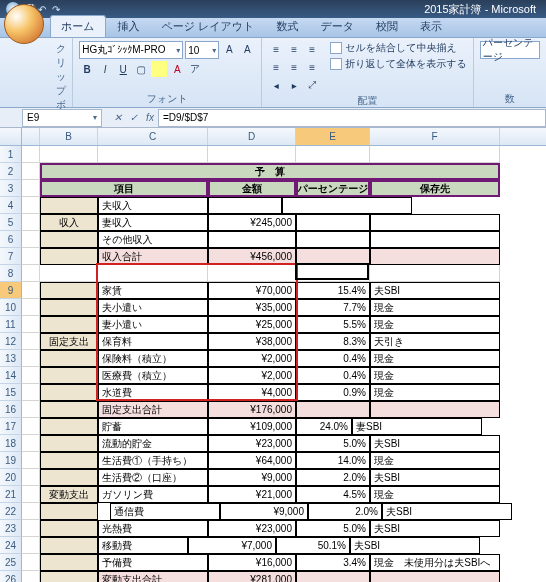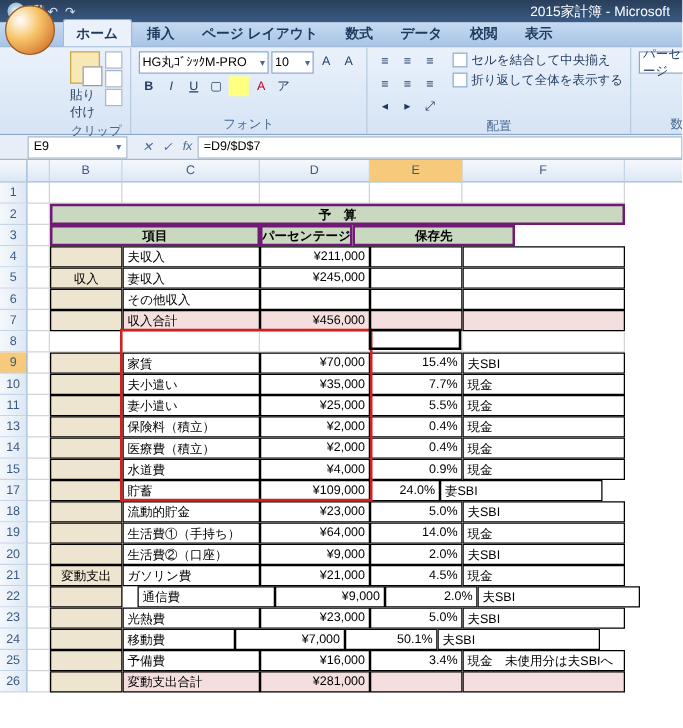--- a/index.html
+++ b/index.html
@@ -4,21 +4,21 @@
 <style>
 * { box-sizing: border-box; margin: 0; padding: 0; }
 body { font-family: "Meiryo", sans-serif; font-size: 11px; background: #fff; width: 546px; height: 582px; overflow: hidden; }
 .titlebar { height: 18px; background: linear-gradient(#2a3f5a,#395b85); display: flex; align-items: center; padding-left: 6px; color: #fff; font-size: 10px; }
 .qat { display: flex; gap: 4px; align-items: center; }
 .qat .orb { width: 14px; height: 14px; background: radial-gradient(#fff,#6aa0d0); border-radius: 50%; }
 .qat .mini { width: 10px; height: 10px; color: #cfe0f5; }
 .title-txt { margin-left: auto; margin-right: 10px; color: #fff; font-size: 11px; }
 .office-btn { width: 40px; height: 40px; border-radius: 50%; background: radial-gradient(circle at 30% 30%, #fff, #f7c468 40%, #c65b1f); position: absolute; top: 4px; left: 4px; z-index: 5; border: 1px solid #9a5a1f; }
 .tabs { height: 20px; background: linear-gradient(#c5d9f1,#a8c4e6); display: flex; align-items: flex-end; padding-left: 50px; gap: 2px; border-bottom: 1px solid #8aa8cc; }
-.tab { padding: 3px 10px; font-size: 11px; color: #1f3a5f; cursor: pointer; font-weight: bold; }
+.tab { padding: 3px 10px; font-size: 11px; color: #1f3a5f; cursor: pointer; }
 .tab.active { background: #eaf1fb; border: 1px solid #8aa8cc; border-bottom: none; border-radius: 3px 3px 0 0; }
 .ribbon { height: 70px; background: linear-gradient(#eaf1fb,#d6e4f5); display: flex; border-bottom: 1px solid #8aa8cc; padding-left: 50px; }
 .group { border-right: 1px solid #b8ccde; padding: 3px 6px 1px 6px; display: flex; flex-direction: column; justify-content: space-between; }
 .group-label { text-align: center; font-size: 10px; color: #4a6a8f; padding-top: 1px; }
 .group-body { display: flex; gap: 4px; align-items: flex-start; flex: 1; }
 .paste-btn { display: flex; flex-direction: column; align-items: center; gap: 2px; font-size: 10px; color: #1f3a5f; }
 .paste-icon { width: 24px; height: 26px; background: #f7e8b5; border: 1px solid #c5a84a; position: relative; }
 .paste-icon::after { content: ""; position: absolute; bottom: -3px; right: -3px; width: 14px; height: 14px; background: #fff; border: 1px solid #999; }
 .mini-stack { display: flex; flex-direction: column; gap: 1px; }
 .mini-icon { width: 14px; height: 14px; border: 1px solid #a8b8cc; background: #fff; }
@@ -78,31 +78,20 @@
   <div class="tab">挿入</div>
   <div class="tab">ページ レイアウト</div>
   <div class="tab">数式</div>
   <div class="tab">データ</div>
   <div class="tab">校閲</div>
   <div class="tab">表示</div>
 </div>
 
 <div class="ribbon">
   <div class="group">
-    <div class="group-body">
-      <div class="paste-btn">
-        <div class="paste-icon"></div>
-        <span>貼り付け</span>
-      </div>
-      <div class="mini-stack">
-        <div class="mini-icon"></div>
-        <div class="mini-icon"></div>
-        <div class="mini-icon"></div>
-      </div>
-    </div>
     <div class="group-label">クリップボード</div>
   </div>
 
   <div class="group">
     <div class="group-body">
       <div class="font-ctrl">
         <div class="font-row">
           <div class="combo" style="width:104px">
               <span>HG丸ｺﾞｼｯｸM-PRO</span>
               <span class="arr">▾</span>
@@ -213,29 +202,29 @@
       </div>
       <div class="row">
         <div class="rh">2</div>
         <div class="cell " style="width: 18px;"></div>
         <div class="cell hdr-cell" style="width: 460px; justify-content: center;">予　算</div>
       </div>
       <div class="row">
         <div class="rh">3</div>
         <div class="cell " style="width: 18px;"></div>
         <div class="cell hdr-cell" style="width: 168px; justify-content: center;">項目</div>
+        <div class="cell hdr-cell" style="width: 88px; justify-content: center;">金額</div>
         <div class="cell hdr-cell" style="width: 74px; justify-content: center;">パーセンテージ</div>
         <div class="cell hdr-cell" style="width: 130px; justify-content: center;">保存先</div>
       </div>
       <div class="row">
         <div class="rh">4</div>
         <div class="cell " style="width: 18px;"></div>
         <div class="cell cat-cell" style="width: 58px;"></div>
         <div class="cell data-cell" style="width: 110px;">夫収入</div>
-        <div class="cell data-cell amt" style="width: 88px;">¥211,000</div>
         <div class="cell data-cell" style="width: 74px;"></div>
         <div class="cell data-cell" style="width: 130px;"></div>
       </div>
       <div class="row">
         <div class="rh">5</div>
         <div class="cell " style="width: 18px;"></div>
         <div class="cell cat-cell" style="width: 58px; justify-content: center;">収入</div>
         <div class="cell data-cell" style="width: 110px;">妻収入</div>
         <div class="cell data-cell amt" style="width: 88px;">¥245,000</div>
         <div class="cell data-cell" style="width: 74px;"></div>
@@ -289,20 +278,29 @@
       <div class="row">
         <div class="rh">11</div>
         <div class="cell " style="width: 18px;"></div>
         <div class="cell cat-cell" style="width: 58px; justify-content: center;"></div>
         <div class="cell data-cell" style="width: 110px;">妻小遣い</div>
         <div class="cell data-cell amt" style="width: 88px;">¥25,000</div>
         <div class="cell data-cell pct" style="width: 74px;">5.5%</div>
         <div class="cell data-cell" style="width: 130px;">現金</div>
       </div>
       <div class="row">
+        <div class="rh">12</div>
+        <div class="cell " style="width: 18px;"></div>
+        <div class="cell cat-cell" style="width: 58px; justify-content: center;">固定支出</div>
+        <div class="cell data-cell" style="width: 110px;">保育料</div>
+        <div class="cell data-cell amt" style="width: 88px;">¥38,000</div>
+        <div class="cell data-cell pct" style="width: 74px;">8.3%</div>
+        <div class="cell data-cell" style="width: 130px;">天引き</div>
+      </div>
+      <div class="row">
         <div class="rh">13</div>
         <div class="cell " style="width: 18px;"></div>
         <div class="cell cat-cell" style="width: 58px; justify-content: center;"></div>
         <div class="cell data-cell" style="width: 110px; text-align: center;">保険料（積立）</div>
         <div class="cell data-cell amt" style="width: 88px;">¥2,000</div>
         <div class="cell data-cell pct" style="width: 74px;">0.4%</div>
         <div class="cell data-cell" style="width: 130px;">現金</div>
       </div>
       <div class="row">
         <div class="rh">14</div>
@@ -314,20 +312,29 @@
         <div class="cell data-cell" style="width: 130px;">現金</div>
       </div>
       <div class="row">
         <div class="rh">15</div>
         <div class="cell " style="width: 18px;"></div>
         <div class="cell cat-cell" style="width: 58px; justify-content: center;"></div>
         <div class="cell data-cell" style="width: 110px;">水道費</div>
         <div class="cell data-cell amt" style="width: 88px;">¥4,000</div>
         <div class="cell data-cell pct" style="width: 74px;">0.9%</div>
         <div class="cell data-cell" style="width: 130px;">現金</div>
+      </div>
+      <div class="row">
+        <div class="rh">16</div>
+        <div class="cell " style="width: 18px;"></div>
+        <div class="cell cat-cell" style="width: 58px;"></div>
+        <div class="cell sum-cell" style="width: 110px;">固定支出合計</div>
+        <div class="cell sum-cell amt" style="width: 88px;">¥176,000</div>
+        <div class="cell sum-cell" style="width: 74px;"></div>
+        <div class="cell sum-cell" style="width: 130px;"></div>
       </div>
       <div class="row">
         <div class="rh">17</div>
         <div class="cell " style="width: 18px;"></div>
         <div class="cell cat-cell" style="width: 58px; justify-content: center;"></div>
         <div class="cell data-cell" style="width: 110px;">貯蓄</div>
         <div class="cell data-cell amt" style="width: 88px;">¥109,000</div>
         <div class="cell data-cell pct" style="width: 56px;">24.0%</div>
         <div class="cell data-cell" style="width: 130px;">妻SBI</div>
       </div>

